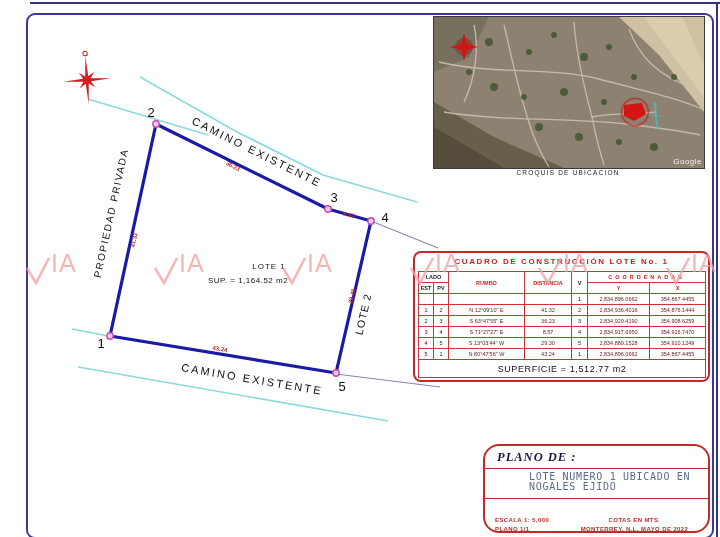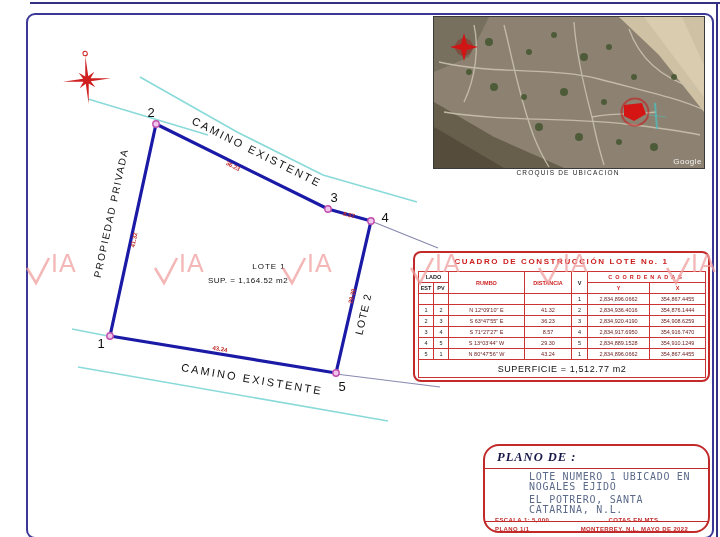--- a/index.html
+++ b/index.html
@@ -298,21 +298,20 @@
         <td colspan="7">SUPERFICIE = 1,512.77 m2</td>
       </tr>
     </tbody>
       </table>
   </div>
 
   <div class="titleblock">
     <div class="tb-plano">PLANO DE :</div>
     <hr class="tb-hr">
     <div class="tb-desc">LOTE NUMERO 1 UBICADO EN NOGALES EJIDO</div>
-    <div class="tb-desc">EL POTRERO, SANTA CATARINA, N.L.</div>
     <hr class="tb-hr" style="margin-top:6px">
     <div class="tb-strip">
       <div class="tb-left">
         <div>ESCALA 1: 5,000</div>
         <div>PLANO 1/1</div>
       </div>
       <div class="tb-right">
         <div>COTAS EN MTS.</div>
         <div>MONTERREY, N.L. MAYO DE 2022</div>
       </div>

